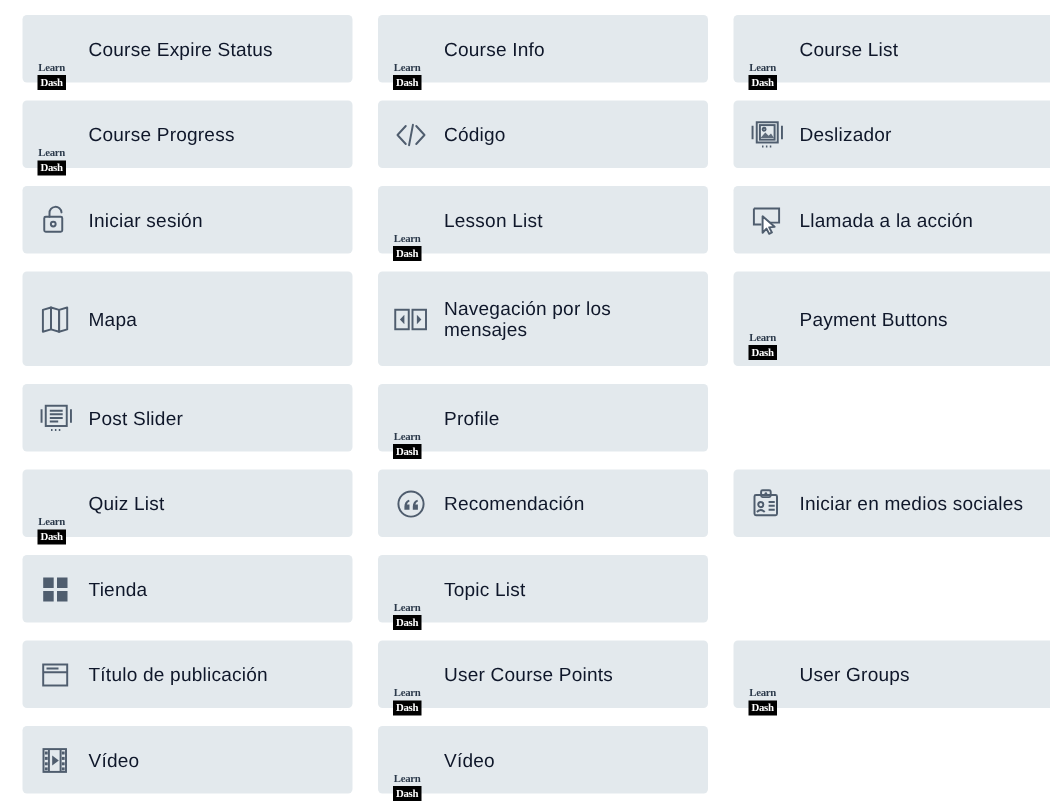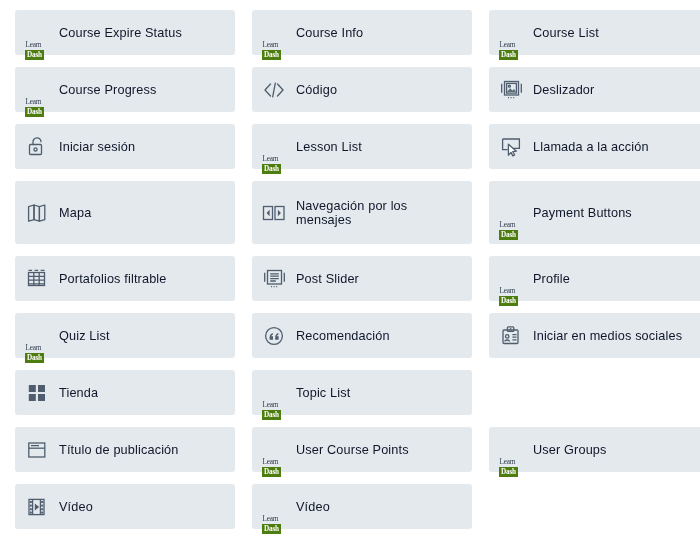--- a/index.html
+++ b/index.html
@@ -76,33 +76,33 @@
     width: 24px;
     height: 23px;
     display: flex;
     flex-direction: column;
     justify-content: center;
     align-items: flex-start;
     line-height: 1;
   }
   .ld-logo .ld-top {
     font-size: 7.2px;
-    font-weight: normal;
+    font-weight: bold;
     color: #2c3a4b;
     letter-spacing: -.2px;
     font-family: "Liberation Serif", serif;
     padding-left: .5px;
     margin-top: 37px;
   }
   .ld-logo .ld-bot {
     margin-top: 1px;
     font-size: 7.2px;
     font-weight: bold;
     color: #ffffff;
-    background: #4d7c0f;
+    background: #000000;
     padding: 1.5px 2px 1.5px 2px;
     letter-spacing: -.2px;
     font-family: "Liberation Serif", serif;
   }
 </style>
 </head>
 <body>
 
 <div id="widget-grid">
     <div class="grid-row">
@@ -225,31 +225,20 @@
         <span class="widget-icon">
           <span class="ld-logo">
             <span class="ld-top">Learn</span>
             <span class="ld-bot">Dash</span>
           </span>
         </span>
         <span class="widget-label">Payment Buttons</span>
       </div>
     </div>
     <div class="grid-row">
-      <div class="widget-card">
-        <span class="widget-icon">
-          <svg width="22" height="22" viewBox="0 0 22 22">
-            <rect x="2.5" y="4.5" width="16" height="13" stroke="currentColor" fill="none" stroke-width="1.3"></rect>
-            <path d="M2.5 8.3 H18.5 M2.5 12.1 H18.5 M2.5 15.9 H18.5" stroke="currentColor" fill="none" stroke-width="1.3"></path>
-            <path d="M7.8 4.5 V17.5 M13.2 4.5 V17.5" stroke="currentColor" fill="none" stroke-width="1.3"></path>
-            <path d="M2.5 2.4 h3.6 M8.6 2.4 h3.6 M14.7 2.4 h3.8" stroke="currentColor" fill="none" stroke-width="1.3"></path>
-          </svg>
-        </span>
-        <span class="widget-label">Portafolios filtrable</span>
-      </div>
       <div class="widget-card">
         <span class="widget-icon">
           <svg width="23" height="22" viewBox="0 0 23 22">
             <rect x="4.5" y="2.5" width="14" height="13.5" stroke="currentColor" fill="none" stroke-width="1.3"></rect>
             <path d="M7.2 5.8 h8.6 M7.2 8.2 h8.6 M7.2 10.6 h8.6 M7.2 13 h5.6" stroke="currentColor" fill="none" stroke-width="1.3"></path>
             <path d="M1.7 4.8 L1.7 13.8 M21.3 4.8 L21.3 13.8" stroke="currentColor" fill="none" stroke-width="1.3"></path>
             <path d="M8 18.6 h1 M10.6 18.6 h1 M13.2 18.6 h1" stroke="currentColor" fill="none" stroke-width="1.3"></path>
           </svg>
         </span>
         <span class="widget-label">Post Slider</span>

